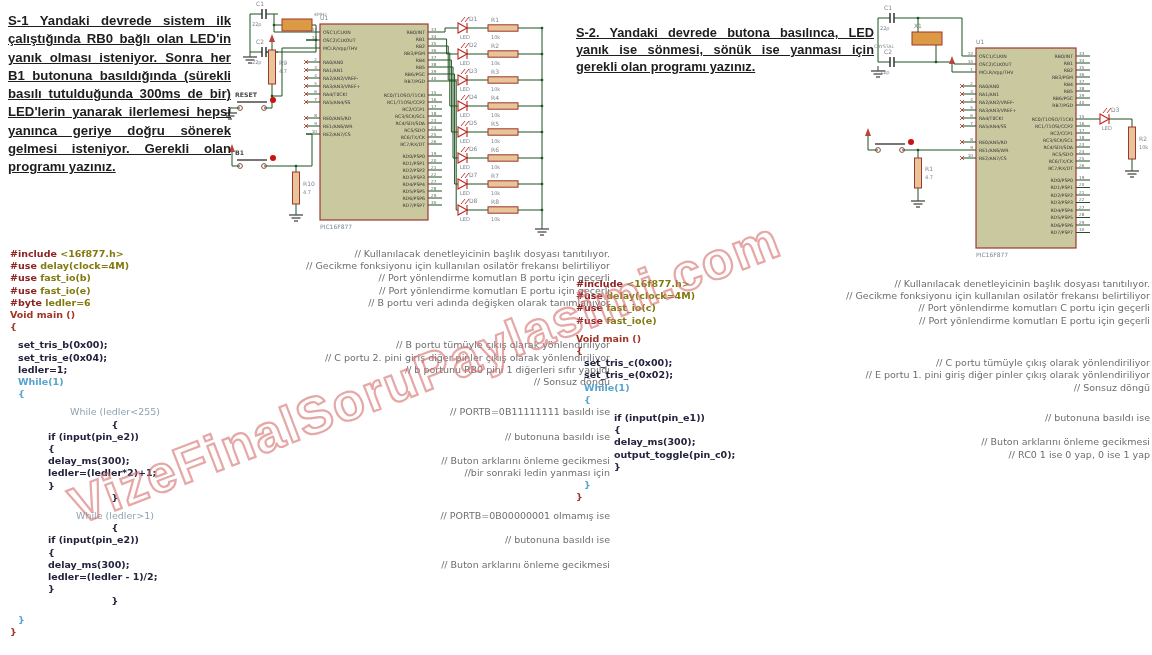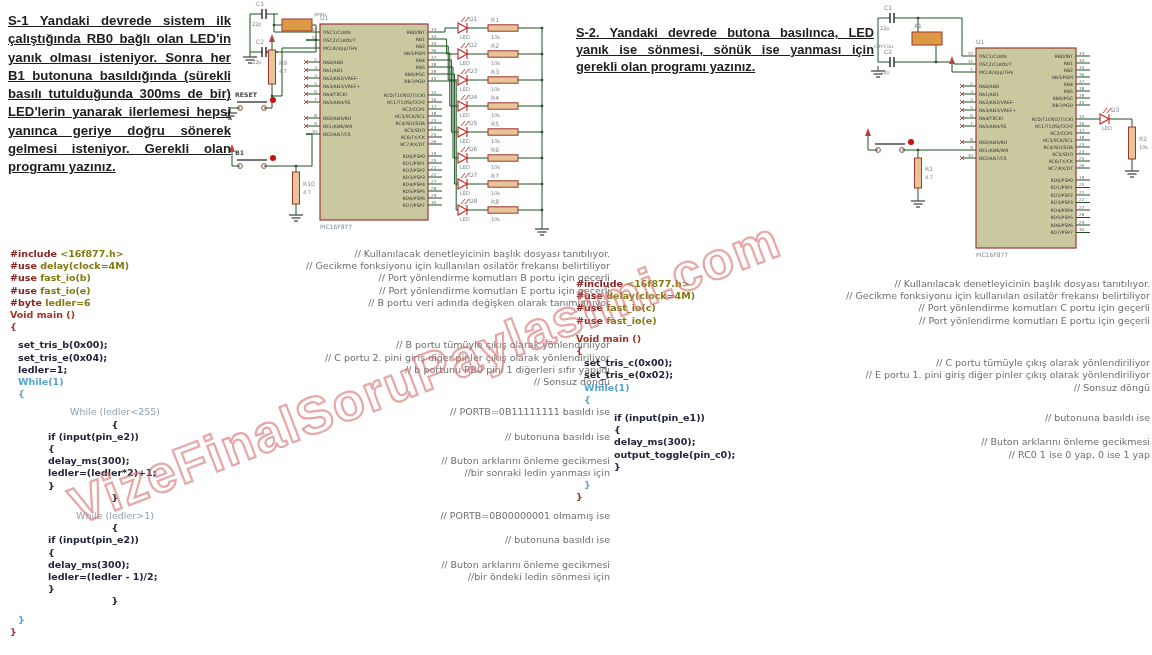--- a/index.html
+++ b/index.html
@@ -689,21 +689,20 @@
     </div>
     <div class="crow">
       <div class="ccell ind3"><span class="pln">{</span></div>
     </div>
     <div class="crow">
       <div class="ccell ind3"><span class="pln">delay_ms(300);</span></div>
       <div class="cmt">// Buton arklarını önleme gecikmesi</div>
     </div>
     <div class="crow">
       <div class="ccell ind3"><span class="pln">ledler=(ledler - 1)/2;</span></div>
-      <div class="cmt">//bir öndeki ledin sönmesi için</div>
     </div>
     <div class="crow">
       <div class="ccell ind3"><span class="pln">}</span></div>
     </div>
     <div class="crow">
       <div class="ccell ind2"><span class="pln">}</span></div>
     </div>
     <div class="crow blank"></div>
     <div class="crow">
       <div class="ccell ind1"><span class="blu">}</span></div>

